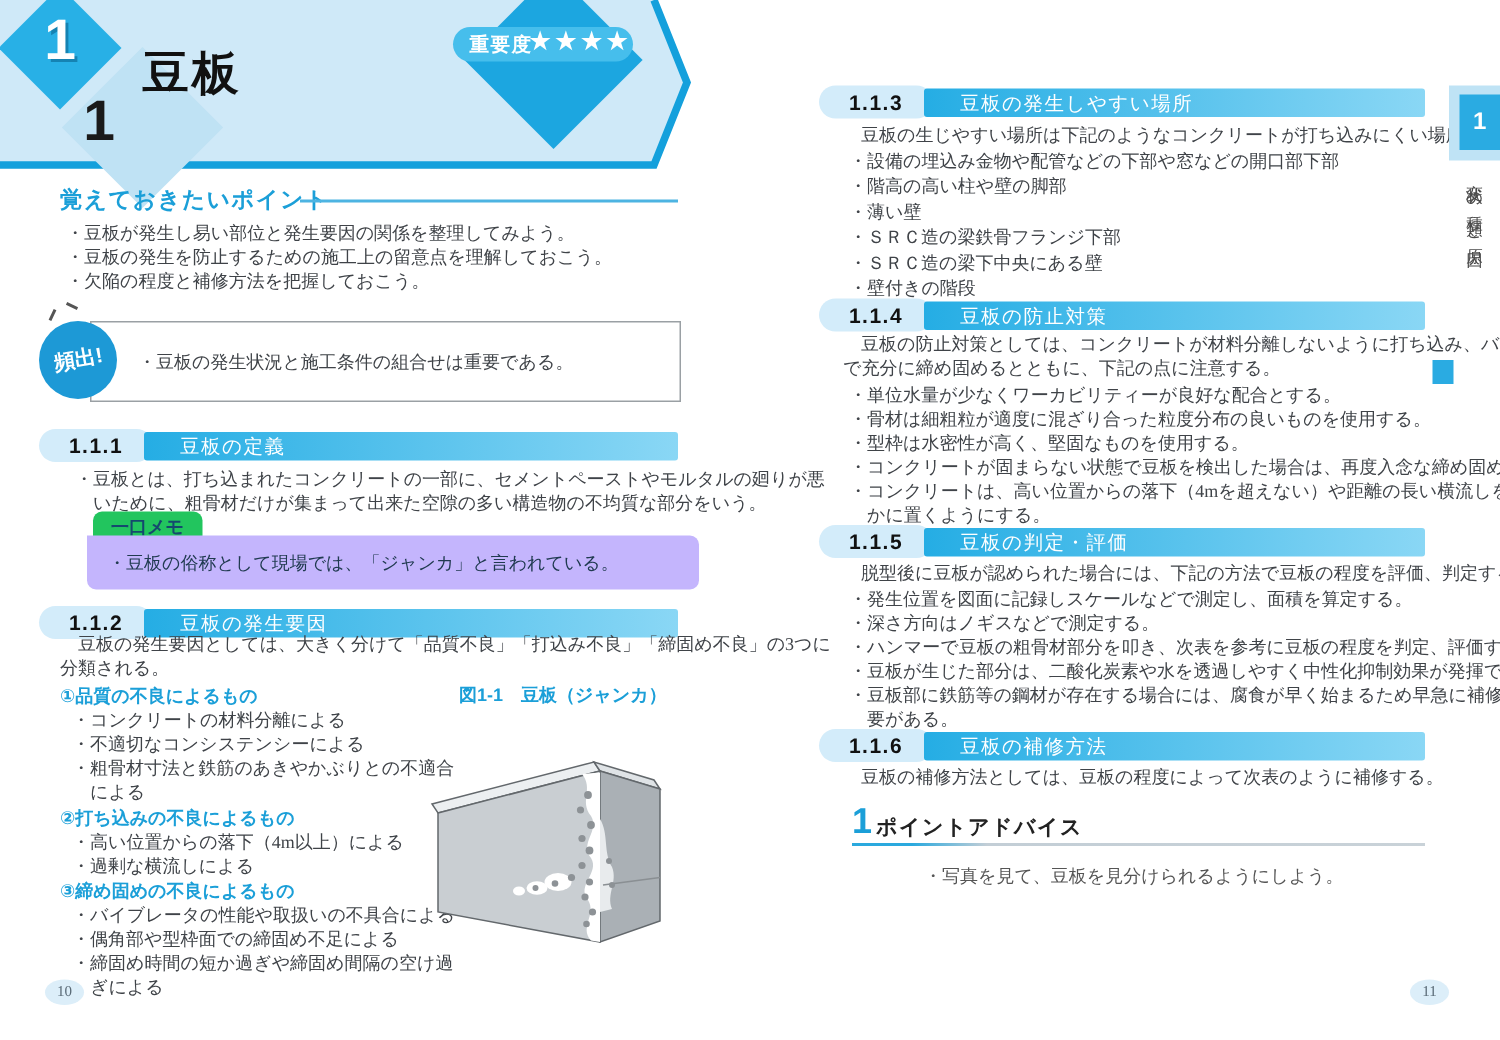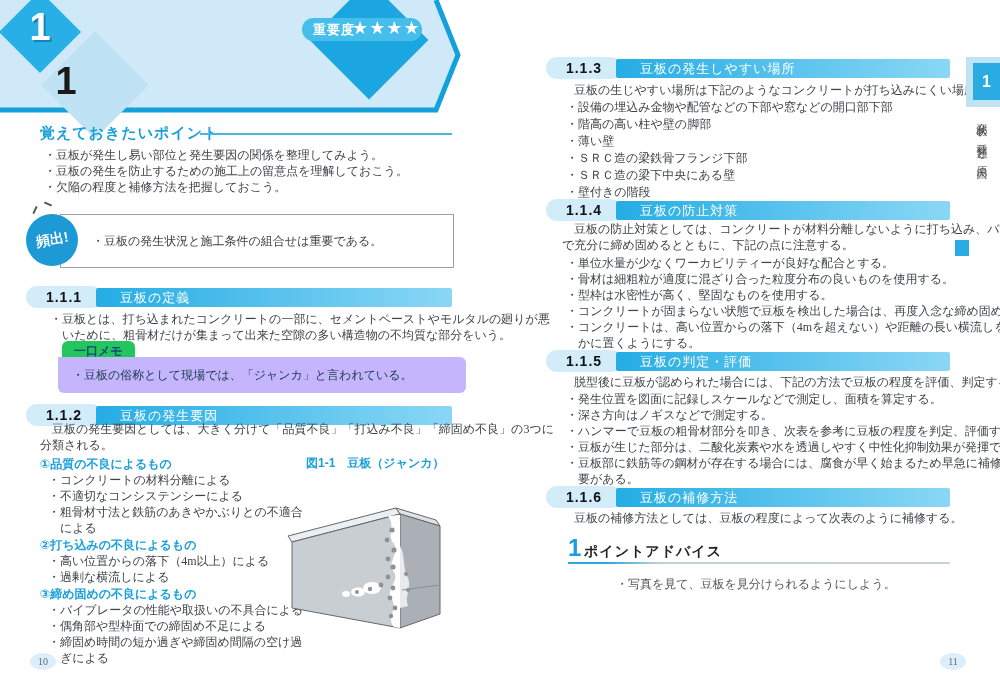--- a/index.html
+++ b/index.html
@@ -76,20 +76,21 @@
 
   <svg class="band-svg" width="462" height="140">
     <path d="M0,0 H436 L458,55 L436,110 H0 Z" fill="#cfe9f8"></path>
     <path d="M436,0 L458,55 L436,110 H0" fill="none" stroke="#14a0dc" stroke-width="5"></path>
   </svg>
 
   <div class="diamond d2"></div>
   <div class="diamond d1"></div>
   <div class="num-white">1</div>
   <div class="num-black">1</div>
+  <div class="page-title">豆板</div>
 
   <div class="imp-diamond"></div>
   <div class="imp-pill"></div>
   <div class="imp-label">重要度</div>
   <div class="imp-stars">★★★★</div>
 
   <div class="abs pts-head" style="left:40px;top:124px;">覚えておきたいポイント</div>
   <div class="pts-rule" style="left:200px;top:133px;width:252px;"></div>
   <div class="abs serif" style="left:44px;top:147px;">
       <div class="line">・豆板が発生し易い部位と発生要因の関係を整理してみよう。</div>

